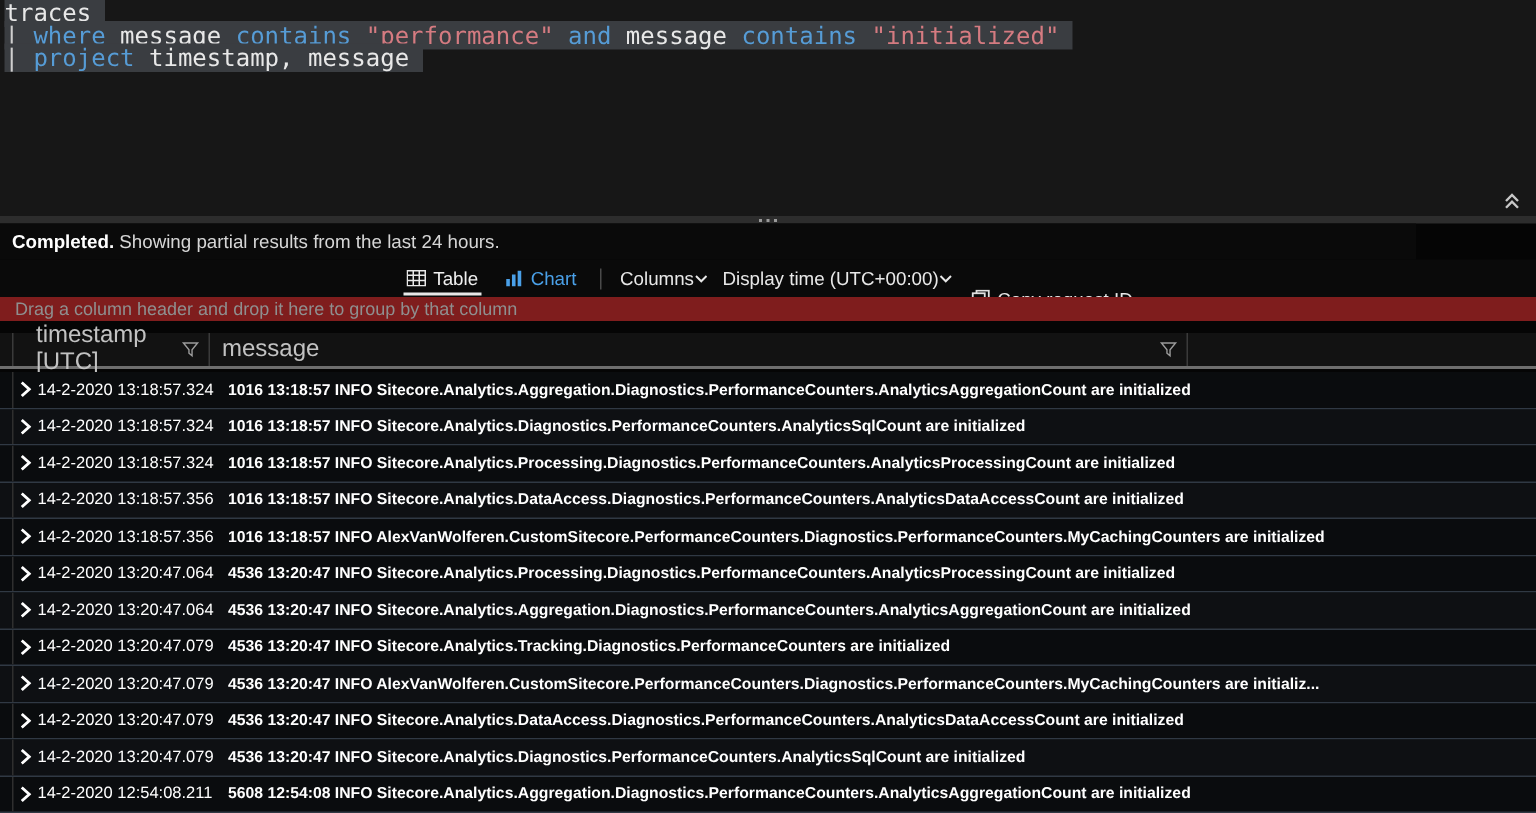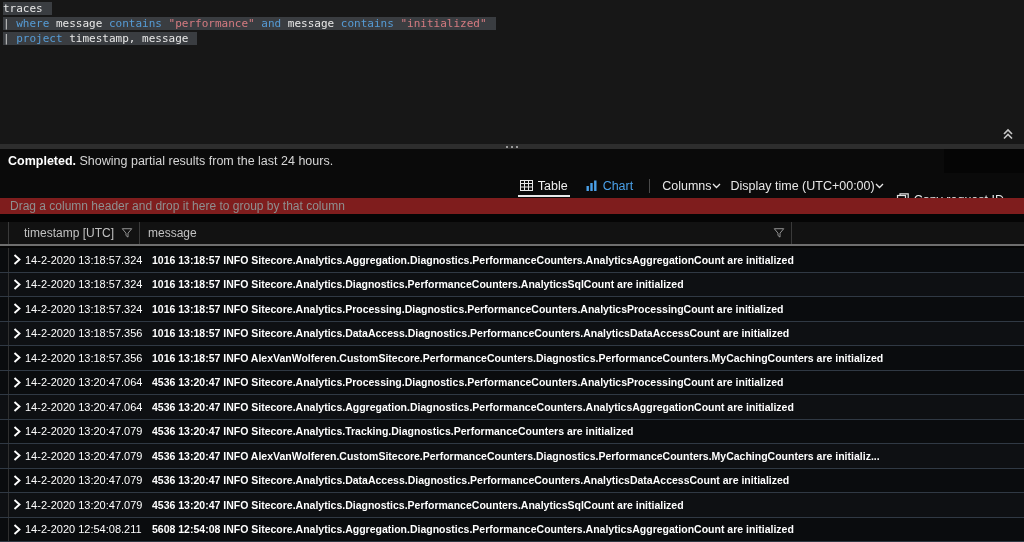--- a/index.html
+++ b/index.html
@@ -2,56 +2,56 @@
 <html><head>
 <meta charset="utf-8">
 <style>
   * { margin:0; padding:0; box-sizing:border-box; }
   html,body { width:1024px; height:542px; overflow:hidden; background:#000; }
   body { font-family:"Liberation Sans", sans-serif; position:relative; }
   .app { position:absolute; inset:0; width:1024px; height:542px; background:#050505; }
 
   
   .editor { position:absolute; left:0; top:0; width:1024px; height:144px; background:#171717; }
-  .ed-lines { position:absolute; left:3px; top:1px; right:0; font-family:"DejaVu Sans Mono", monospace; font-size:11px; line-height:15px; white-space:pre; }
+  .ed-lines { position:absolute; left:3px; top:1px; right:0; font-family:"DejaVu Sans Mono", monospace; font-size:16px; line-height:15px; white-space:pre; }
   .ed-line { height:15px; }
   .sel { background:#3a3d41; padding-right:9px; }
   .tok-plain { color:#e8e8e8; }
   .tok-op   { color:#cfcfcf; }
   .tok-kw   { color:#569cd6; }
   .tok-str  { color:#d57b81; }
   .collapse-btn { position:absolute; right:6px; bottom:3px; width:16px; height:14px; background:none; border:none; cursor:pointer; }
 
   
   .splitter { position:absolute; left:0; top:144px; width:1024px; height:5px; background:#2d2d2d; display:flex; align-items:center; justify-content:center; gap:3px; }
   .splitter i { width:2px; height:2px; background:#9a9a9a; display:block; }
 
   
   .statusbar { position:absolute; left:0; top:149px; width:944px; height:24px; background:#0a0a0a; color:#d6d6d6; font-size:12.5px; display:flex; align-items:center; justify-content:space-between; padding:0 8px; }
   .status-left b { color:#fff; font-weight:bold; }
   .status-right { display:flex; align-items:center; gap:6px; color:#e6e6e6; }
   .status-right .grp { display:flex; align-items:center; gap:5px; }
   .status-right .grp + .grp { margin-left:8px; }
 
   
-  .tabsrow { position:absolute; left:0; top:173px; width:1024px; height:25px; background:#0a0a0a; display:flex; align-items:center; justify-content:flex-end; padding:0 20px; font-size:12.5px; }
+  .tabsrow { position:absolute; left:0; top:173px; width:1024px; height:25px; background:#0a0a0a; display:flex; align-items:center; justify-content:center; padding:0 4px; font-size:12.5px; }
   .tabs-left, .tabs-right { display:flex; align-items:center; height:100%; }
   .tab { display:flex; align-items:center; gap:5px; height:100%; padding:0 2px; margin-right:14px; cursor:pointer; position:relative; color:#f0f0f0; }
   .tab.active::after { content:""; position:absolute; left:0; right:0; bottom:1px; height:2px; background:#e8e8e8; }
   .tab.link { color:#4aa0e8; }
   .vdiv { width:1px; height:14px; background:#4a4a4a; margin:0 12px 0 0; }
   .dropdown { display:flex; align-items:center; gap:0; color:#e8e8e8; cursor:pointer; margin-right:10px; }
   .btn-flat { display:flex; align-items:center; gap:5px; color:#e8e8e8; cursor:pointer; background:none; border:none; font-size:12.5px; font-family:inherit;margin-top:28px; }
   .tabs-right .dropdown { margin-right:12px; }
 
   
   .groupbar { position:absolute; left:0; top:198px; width:1024px; height:16px; background:#7f1d1d; color:#8f8f8f; font-size:12px; display:flex; align-items:center; padding:0 10px; }
 
   
-  .gridheader { position:absolute; left:0; top:222px; width:1024px; height:24px; background:#121212; border-bottom:2px solid #6e6e6e; display:flex; color:#c2c2c2; font-size:12px; }
+  .gridheader { position:absolute; left:0; top:222px; width:1024px; height:24px; background:#121212; border-bottom:2px solid #6e6e6e; display:flex; color:#c2c2c2; font-size:16px; }
   .gh-gutter { width:9px; border-right:1px solid #3a3a3a; }
   .gh-col { display:flex; align-items:center; justify-content:space-between; padding:0 6px 0 15px; }
   .gh-ts { width:131px; border-right:1px solid #3a3a3a; }
   .gh-msg { width:652px; border-right:1px solid #3a3a3a; padding-left:8px; }
   .gh-rest { flex:1; }
   .funnel { flex:0 0 auto; cursor:pointer; }
 
   
   .rows { position:absolute; left:0; top:248px; width:1024px; height:294px; display:flex; flex-direction:column; }
   .row { flex:1 1 0; display:flex; align-items:center; background:#0a0c0e; border-bottom:1px solid #303944; overflow:hidden; cursor:pointer; }

